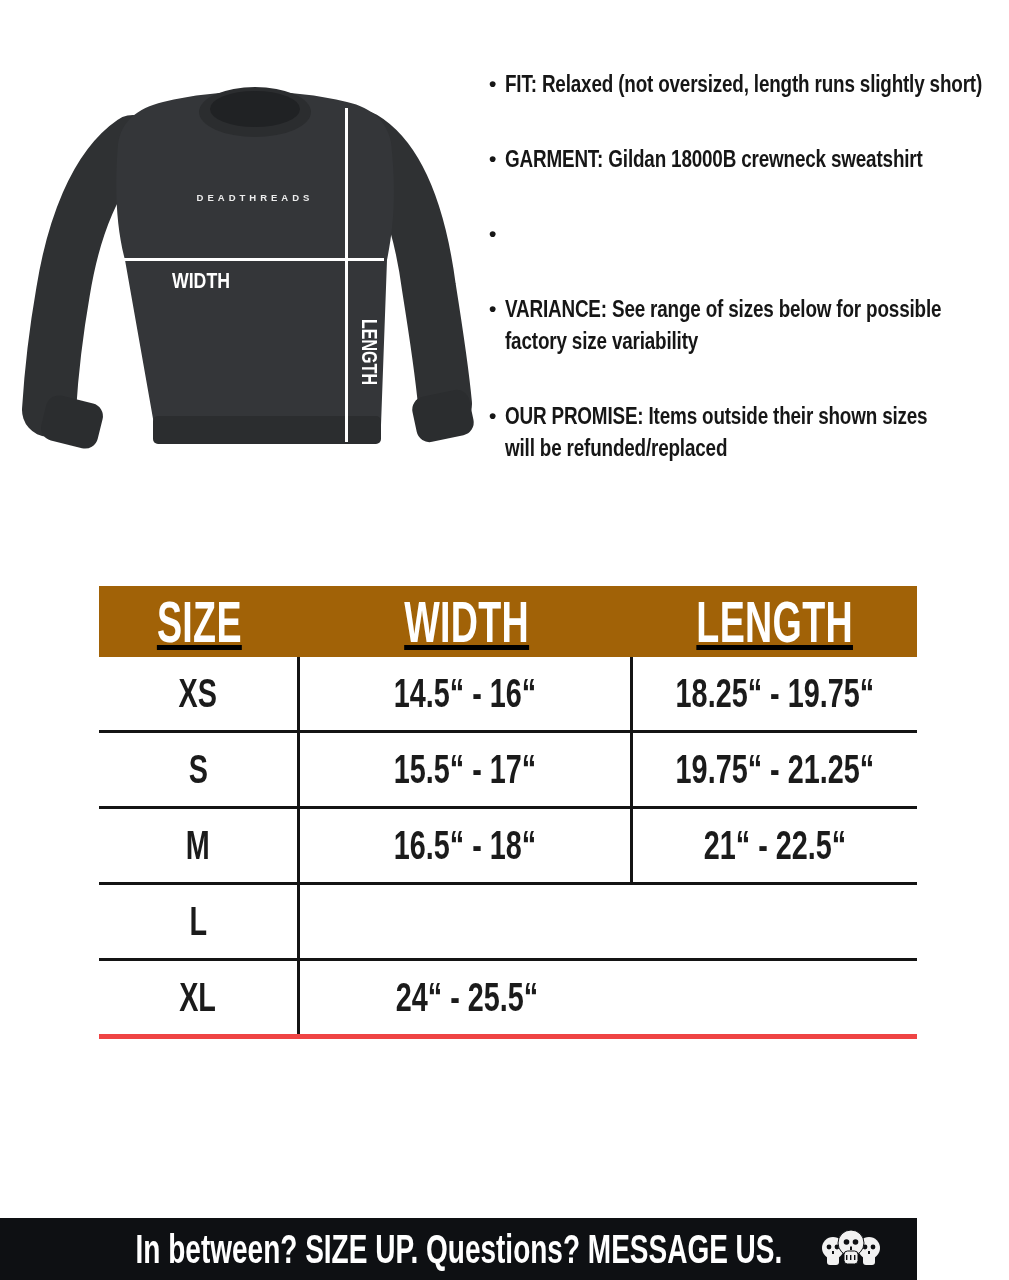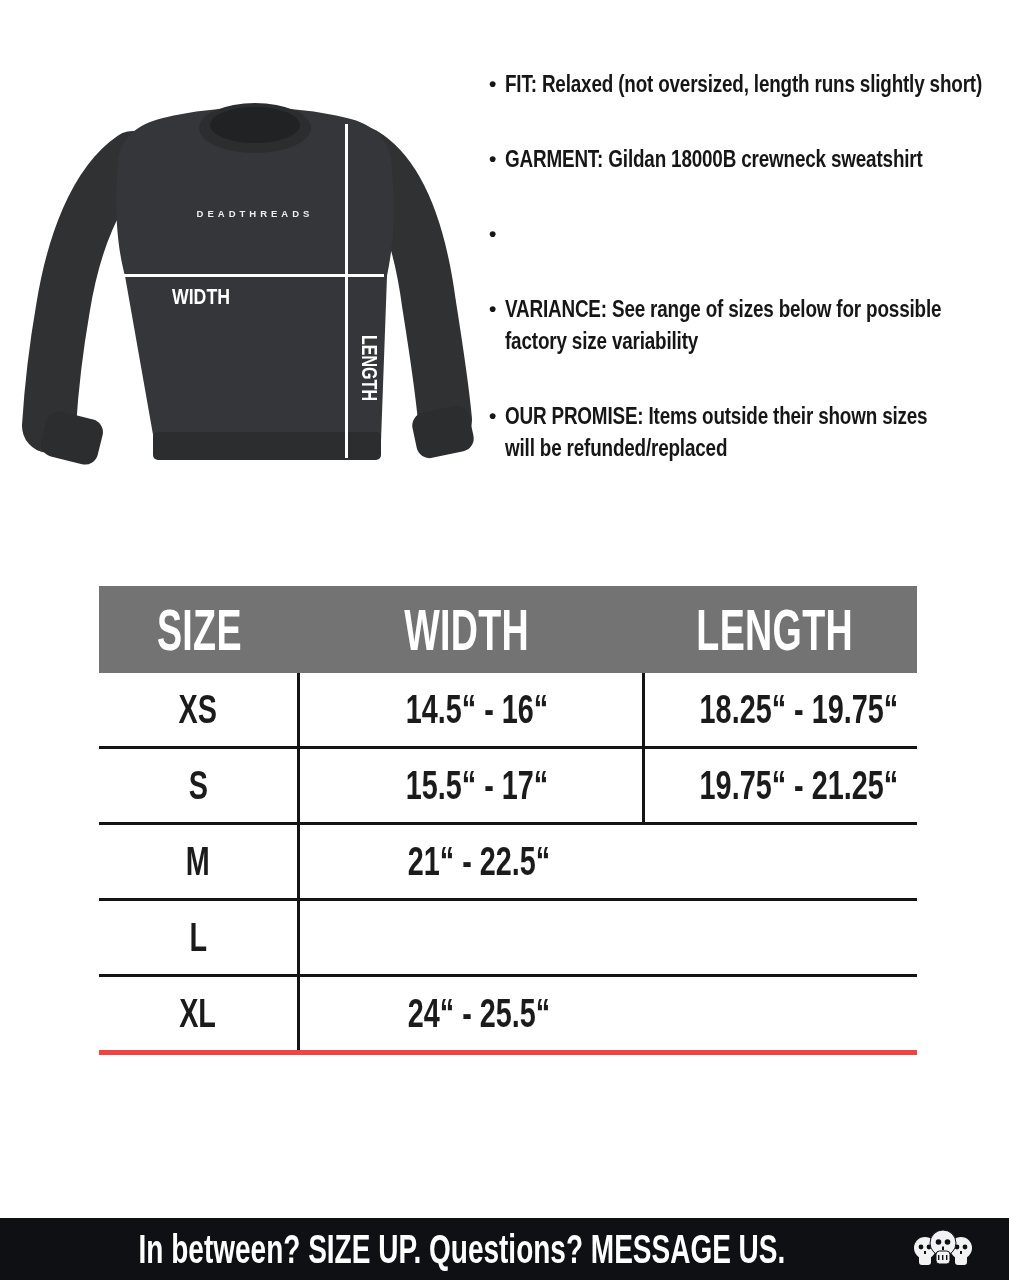--- a/index.html
+++ b/index.html
@@ -9,21 +9,21 @@
     height: 1280px;
     background: #ffffff;
     overflow: hidden;
     font-family: "Liberation Sans", sans-serif;
   }
 
   
   .garment-wrap {
     position: absolute;
     left: 15px;
-    top: 96px;
+    top: 80px;
     width: 470px;
     height: 378px;
   }
   .garment-wrap svg { display: block; }
   .garment-wrap text { font-family: "Liberation Sans", sans-serif; }
 
   
   .bullets {
     position: absolute;
     left: 489px;
@@ -59,22 +59,23 @@
   
   .size-table {
     position: absolute;
     left: 99px;
     top: 586px;
     width: 818px;
   }
   .thead {
     display: grid;
     grid-template-columns: 201px 333px 284px;
-    height: 87px;
-    background: #737373;
+    height: 71px;
+    background: #a16207;
+    text-decoration: underline;
   }
   .th {
     display: flex;
     align-items: center;
     justify-content: center;
     color: #ffffff;
   }
   .cond-h {
     display: inline-block;
     transform: scaleX(0.66);
@@ -82,21 +83,20 @@
     font-size: 57px;
     font-weight: 700;
     letter-spacing: 0.5px;
     white-space: nowrap;
   }
   .trow {
     display: grid;
     grid-template-columns: 201px 333px 284px;
     height: 73px;
     border-bottom: 3px solid #141414;
-    gap: 12px;
   }
   .trow:last-child { border-bottom: 5px solid #ef4444; }
   .td {
     display: flex;
     align-items: center;
     justify-content: center;
     color: #1b1b1b;
   }
   .td.col-size, .td.col-width { border-right: 3px solid #141414; }
   .cond-c {
@@ -106,25 +106,26 @@
     font-size: 40px;
     font-weight: 700;
     white-space: nowrap;
   }
 
   
   .footer {
     position: absolute;
     left: 0;
     top: 1218px;
-    width: 1009px;
+    width: 917px;
     height: 62px;
     background: #0e1013;
     display: flex;
     align-items: center;
+    justify-content: center;
   }
   .cond-f {
     display: inline-block;
     transform: scaleX(0.70);
     transform-origin: 50% 50%;
     font-size: 40px;
     font-weight: 700;
     color: #ffffff;
     white-space: nowrap;
   }
@@ -237,20 +238,23 @@
           <span class="cond-c">15.5“ - 17“</span>
         </div>
       <div class="td col-length">
           <span class="cond-c">19.75“ - 21.25“</span>
         </div>
     </div>
     <div class="trow">
       <div class="td col-size">
           <span class="cond-c">M</span>
         </div>
+      <div class="td col-width">
+          <span class="cond-c">16.5“ - 18“</span>
+        </div>
       <div class="td col-length">
           <span class="cond-c">21“ - 22.5“</span>
         </div>
     </div>
     <div class="trow">
       <div class="td col-size">
           <span class="cond-c">L</span>
         </div>
     </div>
     <div class="trow">

